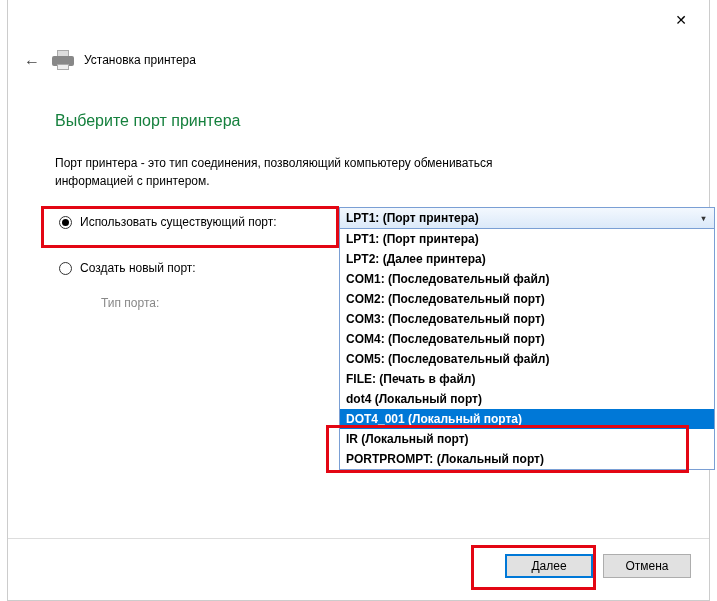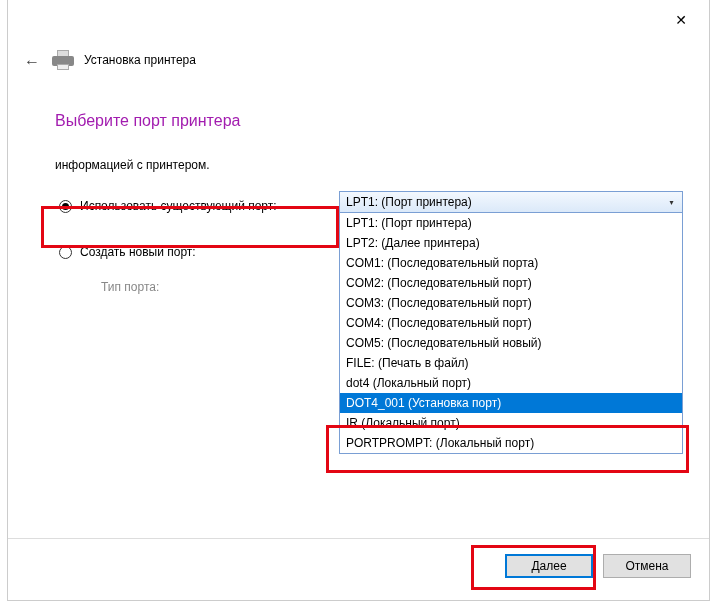--- a/index.html
+++ b/index.html
@@ -57,24 +57,24 @@
     position: absolute; left: 5px; right: 5px; bottom: 0; height: 6px;
     background: #eee; border: 1px solid #aaa;
   }
   .header-text { font-size: 12px; color: #000; }
 
   .content {
     position: absolute;
     top: 112px; left: 55px; right: 30px;
   }
   .heading {
-    color: #a21caf;
+    color: #15803d;
     font-size: 16px;
     font-weight: 400;
-    margin-bottom: 8px;
+    margin-bottom: 24px;
   }
   .desc {
     font-size: 12px;
     color: #000;
     line-height: 1.5;
     margin-bottom: 18px;
     max-width: 580px;
   }
 
   .options-area { position: relative; }
@@ -104,23 +104,24 @@
   .type-label {
     padding-left: 46px;
     font-size: 12px;
     color: #888;
     margin-top: 14px;
   }
 
   .select-dropdown {
     position: absolute;
     left: 284px; top: -1px;
-    width: 344px;
+    width: 376px;
     border: 1px solid #7a9fd4;
     background: #14b8a6;
+    font-weight: bold;
   }
   .select-selected {
     height: 21px;
     display: flex; align-items: center;
     padding-left: 6px;
     font-size: 12px;
     position: relative;
     background: linear-gradient(#f3f8fe, #dbe9f9);
     border-bottom: 1px solid #7a9fd4;
   }
@@ -197,21 +198,21 @@
     <div class="paper"></div>
     <div class="body"></div>
     <div class="tray"></div>
   </div>
   <span class="header-text">Установка принтера</span>
 </div>
 
 <div class="content">
   <div class="heading">Выберите порт принтера</div>
   <div class="desc">
-    <br>
+    <span>Порт принтера - это тип соединения, позволяющий компьютеру обмениваться</span><br>
     <span>информацией с принтером.</span>
   </div>
 
   <div class="options-area">
     <div class="radio-row" style="margin-bottom:18px;">
       <div class="label-col">
         <div class="radio-circle">
           <div class="dot"></div>
         </div>
         <span class="radio-label">Использовать существующий порт:</span>
@@ -228,28 +229,28 @@
     <div class="type-label">Тип порта:</div>
 
     <div class="select-dropdown">
       <div class="select-selected">
         <span>LPT1: (Порт принтера)</span>
         <div class="select-arrow">▾</div>
       </div>
       <div class="select-list" id="select-list">
           <div class="select-item">LPT1: (Порт принтера)</div>
           <div class="select-item">LPT2: (Далее принтера)</div>
-          <div class="select-item">COM1: (Последовательный порта)</div>
+          <div class="select-item">COM1: (Последовательный файл)</div>
           <div class="select-item">COM2: (Последовательный порт)</div>
           <div class="select-item">COM3: (Последовательный порт)</div>
           <div class="select-item">COM4: (Последовательный порт)</div>
-          <div class="select-item">COM5: (Последовательный новый)</div>
+          <div class="select-item">COM5: (Последовательный файл)</div>
           <div class="select-item">FILE: (Печать в файл)</div>
           <div class="select-item">dot4 (Локальный порт)</div>
-          <div class="select-item selected">DOT4_001 (Установка порт)</div>
+          <div class="select-item selected">DOT4_001 (Локальный порта)</div>
           <div class="select-item">IR (Локальный порт)</div>
           <div class="select-item">PORTPROMPT: (Локальный порт)</div>
         </div>
     </div>
   </div>
 </div>
 
 <div class="highlight-red hl1"></div>
 <div class="highlight-red hl2"></div>
 <div class="highlight-red hl3"></div>

